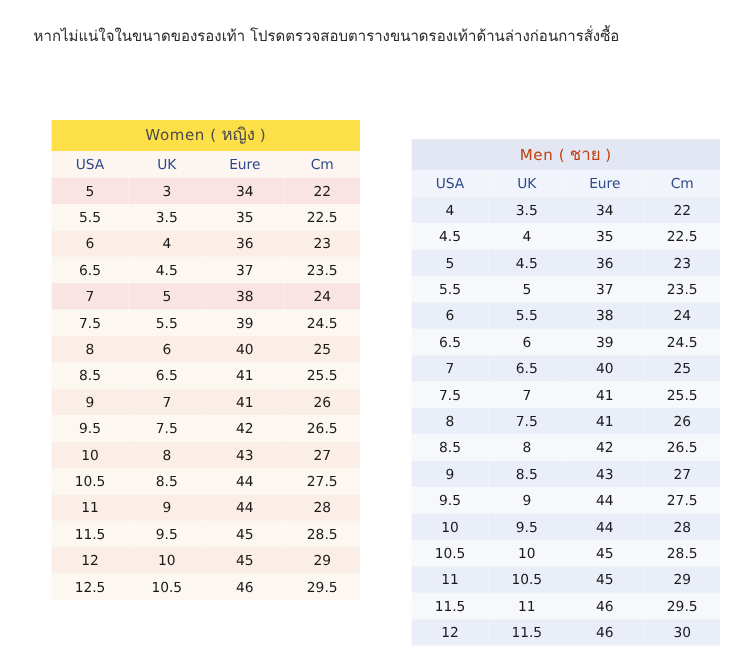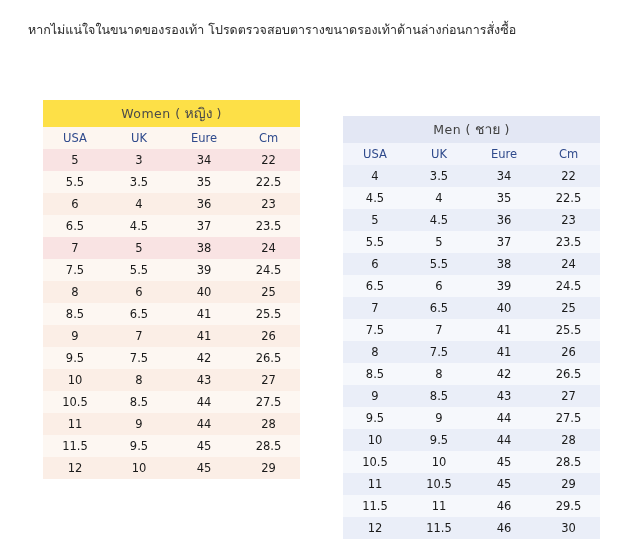--- a/index.html
+++ b/index.html
@@ -90,21 +90,21 @@
   }
   .tbl-women .r-even td {
     background: #fdf7f2;
   }
   .tbl-women .r-pink td {
     background: #f9e3e3;
   }
   
   .tbl-men .title-row th {
     background: #e3e7f4;
-    color: #404040;
+    color: #c2410c;
   }
   .tbl-men .head-row td {
     background: #f2f4fb;
     color: #2f4a8c;
   }
   .tbl-men .r-odd td {
     background: #eaeef8;
   }
   .tbl-men .r-even td {
     background: #f6f8fc;
@@ -229,20 +229,26 @@
             <td>9.5</td>
             <td>45</td>
             <td>28.5</td>
           </tr>
           <tr class="r-odd">
             <td>12</td>
             <td>10</td>
             <td>45</td>
             <td>29</td>
           </tr>
+          <tr class="r-even">
+            <td>12.5</td>
+            <td>10.5</td>
+            <td>46</td>
+            <td>29.5</td>
+          </tr>
         </tbody>
     </table>
 
     <table class="tbl-men">
       <colgroup>
         <col class="col-a">
           <col class="col-b">
           <col class="col-c">
           <col class="col-d">
       </colgroup>

